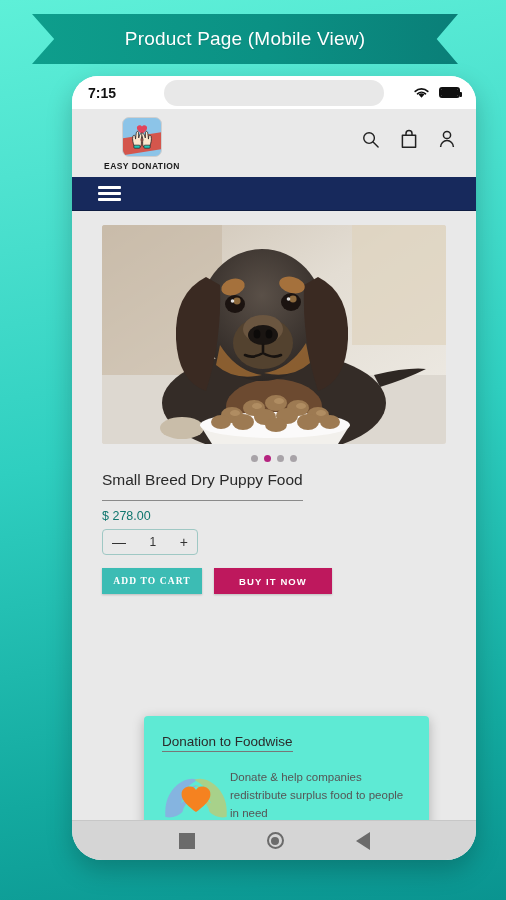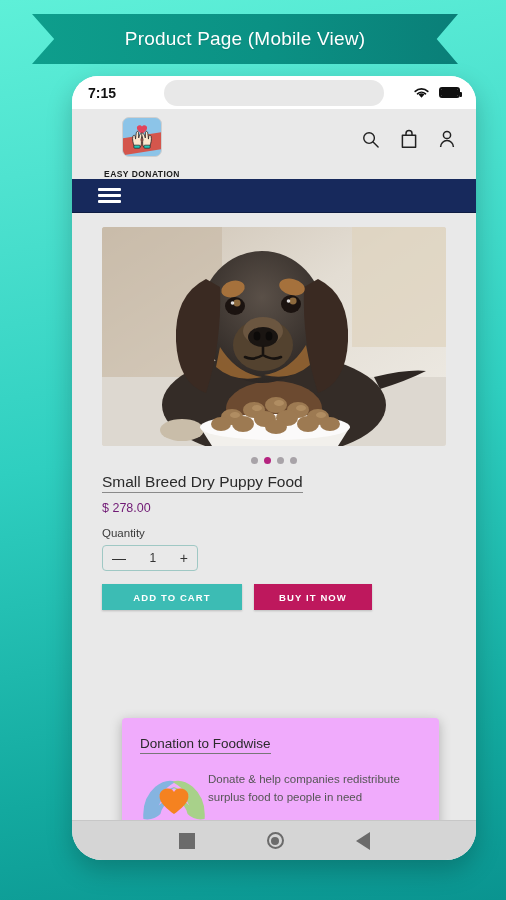--- a/index.html
+++ b/index.html
@@ -56,21 +56,21 @@
   .batt:after {
     content:""; position:absolute; right:-4px; top:3px;
     width:2px; height:5px; background:#111; border-radius:0 1px 1px 0;
   }
 
   
   .brandbar {
     background:#e9e9e9; flex:0 0 68px;
     display:flex; align-items:flex-start; padding:8px 20px 0 24px;
   }
-  .logo-block { display:flex; flex-direction:column; align-items:center; width:92px;gap:8px;}
+  .logo-block { display:flex; flex-direction:column; align-items:center; width:92px;}
   .logo-mark {
     width:40px; height:40px; border-radius:7px; overflow:hidden;
     position:relative; background:#8cc4e8;
     border:1px solid #cfcfcf;
   }
   .logo-mark .ground {
     position:absolute; left:-4px; bottom:0; width:120%; height:46%;
     background:#d4564c; transform:rotate(-9deg); transform-origin:left bottom;
   }
   .logo-mark svg { position:absolute; inset:0; }
@@ -101,44 +101,44 @@
 
   
   .dots { display:flex; justify-content:center; gap:6px; margin-top:11px; }
   .dot { width:7px; height:7px; border-radius:50%; background:#a8a3a8; }
   .dot.on { background:#b5237f; }
 
   
   .info { padding:8px 30px 0 30px; }
   .ptitle {
     font-size:15.5px; color:#2a2a2a; display:inline-block;
-    border-bottom:1px solid #8a8a8a; padding-bottom:0; line-height:1.3;
-  }
-  .pprice { font-size:12.5px; color:#701a75; margin-top:8px; }
+    border-bottom:1px solid #8a8a8a; padding-bottom:10px; line-height:1.3;
+  }
+  .pprice { font-size:12.5px; color:#0f766e; margin-top:8px; }
   .qlabel { font-size:11.5px; color:#3a3a3a; margin-top:12px; }
   .qty {
     margin-top:6px; width:96px; height:26px; border:1px solid #9fc8c4; border-radius:4px;
     background:#e9e9e9; display:flex; align-items:center; justify-content:space-between;
     padding:0 9px; font-size:12px; color:#333;
   }
   .qty .qminus, .qty .qplus { cursor:pointer; font-size:14px; line-height:1; color:#333;}
   .qty .qval { font-size:12px; }
 
   .btnrow { display:flex; gap:12px; margin-top:13px; }
   .btn {
     height:26px; display:flex; align-items:center; justify-content:center;
     color:#fff; font-size:9.5px; font-weight:bold; letter-spacing:1.1px;
     box-shadow:0 1px 2px rgba(0,0,0,.2); cursor:pointer;
   }
-  .btn-cart { width:140px; background:#3cbcb4; }
+  .btn-cart { width:100px; background:#3cbcb4;font-family:Liberation Serif, serif; }
   .btn-buy  { width:118px; background:#be185d; }
 
   
   .dcard {
-    position:absolute; left:50px; top:505px; width:317px; background:#f0abfc;
+    position:absolute; left:72px; top:505px; width:285px; background:#5eead4;
     border-radius:4px; box-shadow:0 3px 12px rgba(0,0,0,.25);
     padding:16px 18px 22px 18px;
   }
   .dtitle {
     font-size:13.5px; color:#2b2b2b; display:inline-block;
     border-bottom:1px solid #777; padding-bottom:2px;
   }
   .drow { display:flex; margin-top:14px; align-items:flex-start; }
   .dhands { width:68px; height:58px; flex:0 0 68px; }
   .dhands svg { display:block; width:100%; height:100%; }
@@ -302,21 +302,20 @@
     <div class="dots">
       <span class="dot"></span>
       <span class="dot on"></span>
       <span class="dot"></span>
       <span class="dot"></span>
     </div>
 
     <div class="info">
       <div><span class="ptitle">Small Breed Dry Puppy Food</span></div>
       <div class="pprice">$ 278.00</div>
-      <div class="qlabel">Quantity</div>
 
       <div class="qty">
         <span class="qminus">—</span>
         <span class="qval">1</span>
         <span class="qplus">+</span>
       </div>
 
       <div class="btnrow">
         <div class="btn btn-cart">ADD TO CART</div>
         <div class="btn btn-buy">BUY IT NOW</div>

